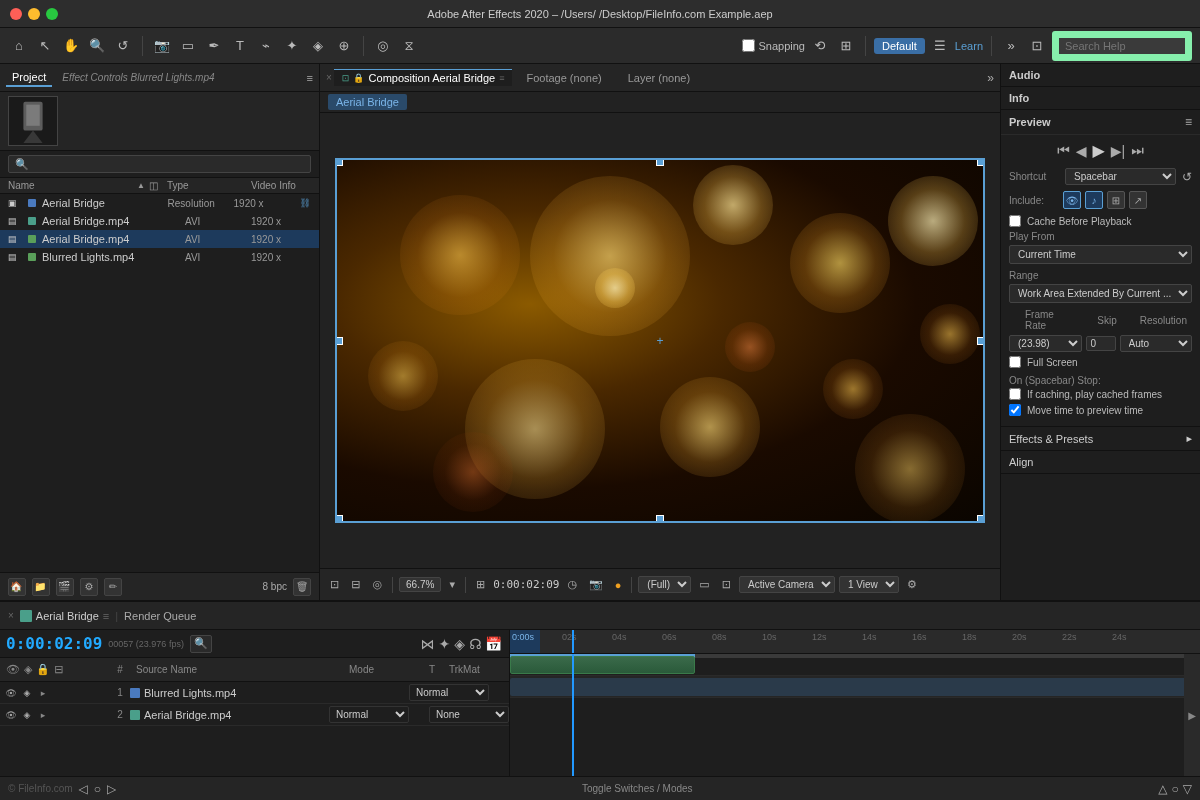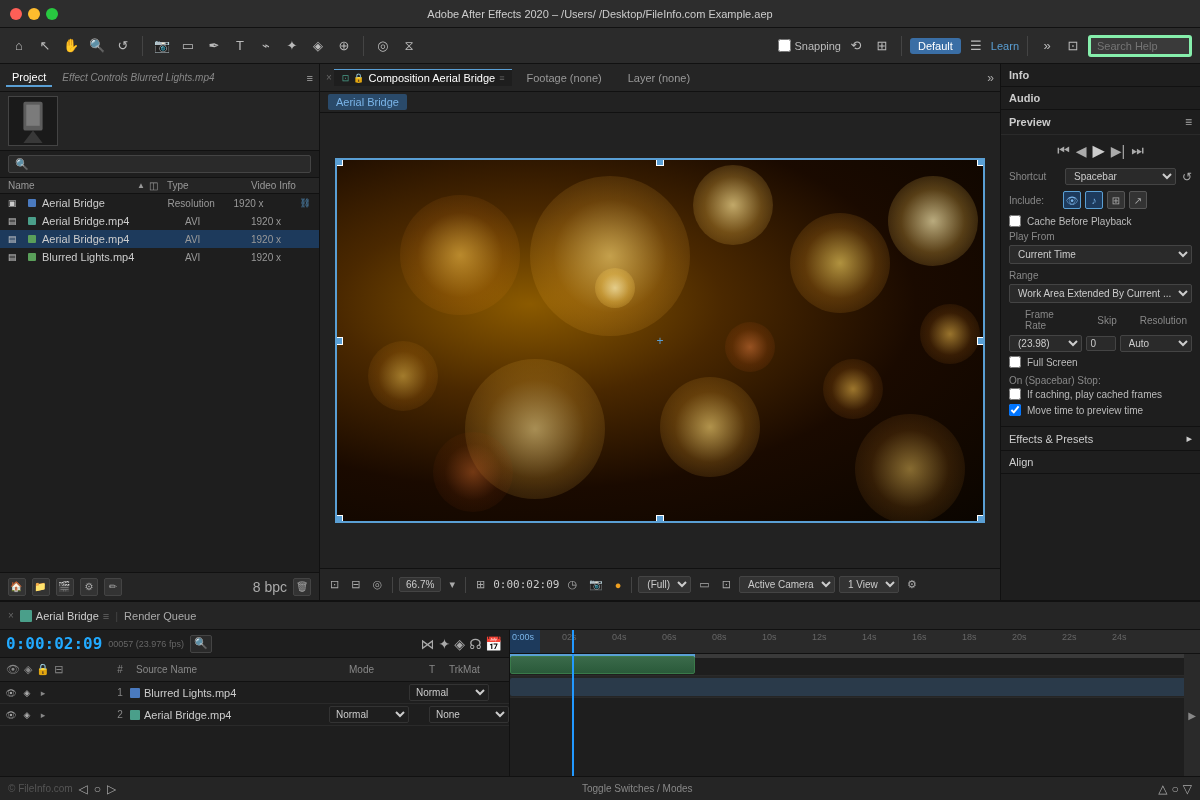--- a/index.html
+++ b/index.html
@@ -14,21 +14,21 @@
     .tl-green { background: #28c840; }
 
     
     #toolbar { height: 36px; background: #2b2b2b; display: flex; align-items: center; padding: 0 8px; gap: 4px; border-bottom: 1px solid #111; }
     .tool-btn { width: 22px; height: 22px; background: transparent; border: none; color: #bbb; cursor: pointer; display: flex; align-items: center; justify-content: center; font-size: 13px; border-radius: 2px; }
     .tool-sep { width: 1px; height: 20px; background: #444; margin: 0 4px; }
     .tool-spacer { flex: 1; }
     .snap-area { display: flex; align-items: center; gap: 4px; color: #bbb; font-size: 11px; }
     .workspace-btn { background: #3a6ea5; color: white; border: none; padding: 2px 8px; border-radius: 3px; font-size: 11px; cursor: pointer; }
     .learn-btn { background: transparent; border: none; color: #5a9fd4; font-size: 11px; cursor: pointer; }
-    .search-box { background: #3a3a3a; border: 3px solid #86efac; color: #ccc; padding: 2px 6px; border-radius: 3px; font-size: 11px; width: 104px; }
+    .search-box { background: #3a3a3a; border: 7px solid #86efac; color: #ccc; padding: 2px 6px; border-radius: 3px; font-size: 11px; width: 140px; }
 
     
     #main { display: flex; height: calc(800px - 28px - 36px - 200px); }
 
     
     #left-panel { width: 320px; background: #1e1e1e; border-right: 1px solid #111; display: flex; flex-direction: column; }
     #project-tabs { display: flex; align-items: center; background: #252525; border-bottom: 1px solid #111; height: 28px; padding: 0 6px; gap: 4px; }
     .panel-tab { font-size: 11px; color: #aaa; cursor: pointer; padding: 2px 6px; }
     .panel-tab.active { color: #fff; border-bottom: 2px solid #5a9fd4; }
     .panel-menu { margin-left: auto; color: #aaa; cursor: pointer; }
@@ -53,21 +53,21 @@
     .color-swatch { width: 8px; height: 8px; border-radius: 1px; }
     .swatch-blue { background: #4a7abf; }
     .swatch-teal { background: #4a9f8a; }
     .swatch-green { background: #5a9f5a; }
     .file-name { flex: 1; color: #ccc; font-size: 11px; }
     .file-type { width: 60px; color: #999; font-size: 10px; }
     .file-res { width: 60px; color: #999; font-size: 10px; }
 
     #project-footer { height: 28px; background: #252525; border-top: 1px solid #111; display: flex; align-items: center; padding: 0 8px; gap: 6px; }
     .footer-btn { width: 18px; height: 18px; background: #333; border: 1px solid #444; color: #aaa; display: flex; align-items: center; justify-content: center; font-size: 10px; border-radius: 2px; cursor: pointer; }
-    .bpc-text { color: #aaa; font-size: 14px; margin-left: auto; }
+    .bpc-text { color: #aaa; font-size: 10px; margin-left: auto; }
 
     
     #center-panel { flex: 1; background: #1a1a1a; display: flex; flex-direction: column; }
     #comp-tabs { display: flex; align-items: center; background: #252525; border-bottom: 1px solid #111; height: 28px; padding: 0 6px; gap: 2px; }
     .comp-tab-close { color: #666; cursor: pointer; font-size: 10px; }
     .comp-tab { display: flex; align-items: center; gap: 4px; padding: 2px 8px; cursor: pointer; font-size: 11px; }
     .comp-tab.active { background: #1e1e1e; color: #fff; border-top: 1px solid #5a9fd4; }
     .footage-tab, .layer-tab { color: #999; font-size: 11px; padding: 4px 12px; cursor: pointer; }
     .tab-spacer { flex: 1; }
     .comp-tab-menu { color: #aaa; cursor: pointer; font-size: 12px; }
@@ -390,26 +390,26 @@
       <select class="view-select">
         <option>1 View</option>
       </select>
       <button class="vc-btn">⚙</button>
     </div>
   </div>
 
   <div id="right-panel">
     <div class="right-section">
       <div class="right-section-header">
-        <span>Info</span>
+        <span>Audio</span>
       </div>
     </div>
     <div class="right-section">
       <div class="right-section-header">
-        <span>Audio</span>
+        <span>Info</span>
       </div>
     </div>
     <div class="right-section">
       <div class="preview-section-title">
         <span>Preview</span>
         <button class="preview-menu-btn">≡</button>
       </div>
       <div class="preview-section">
         <div class="preview-controls">
           <button class="prev-btn">⏮</button>

